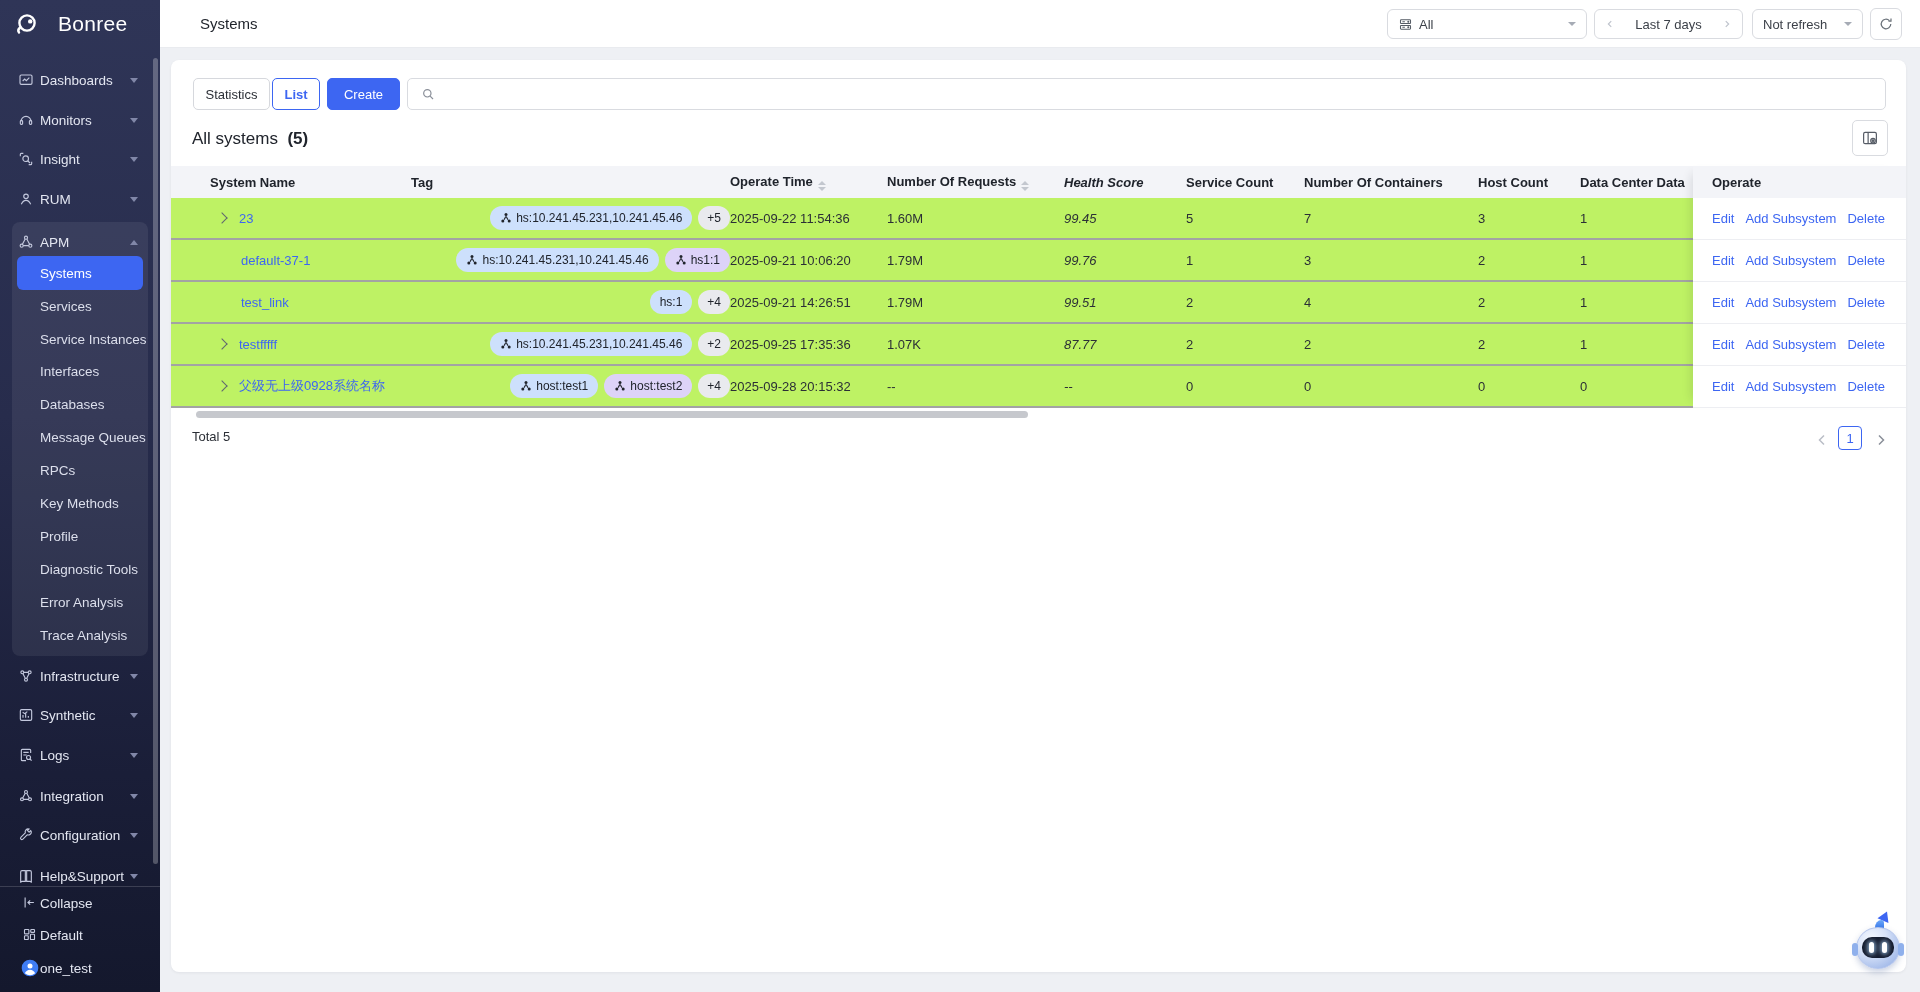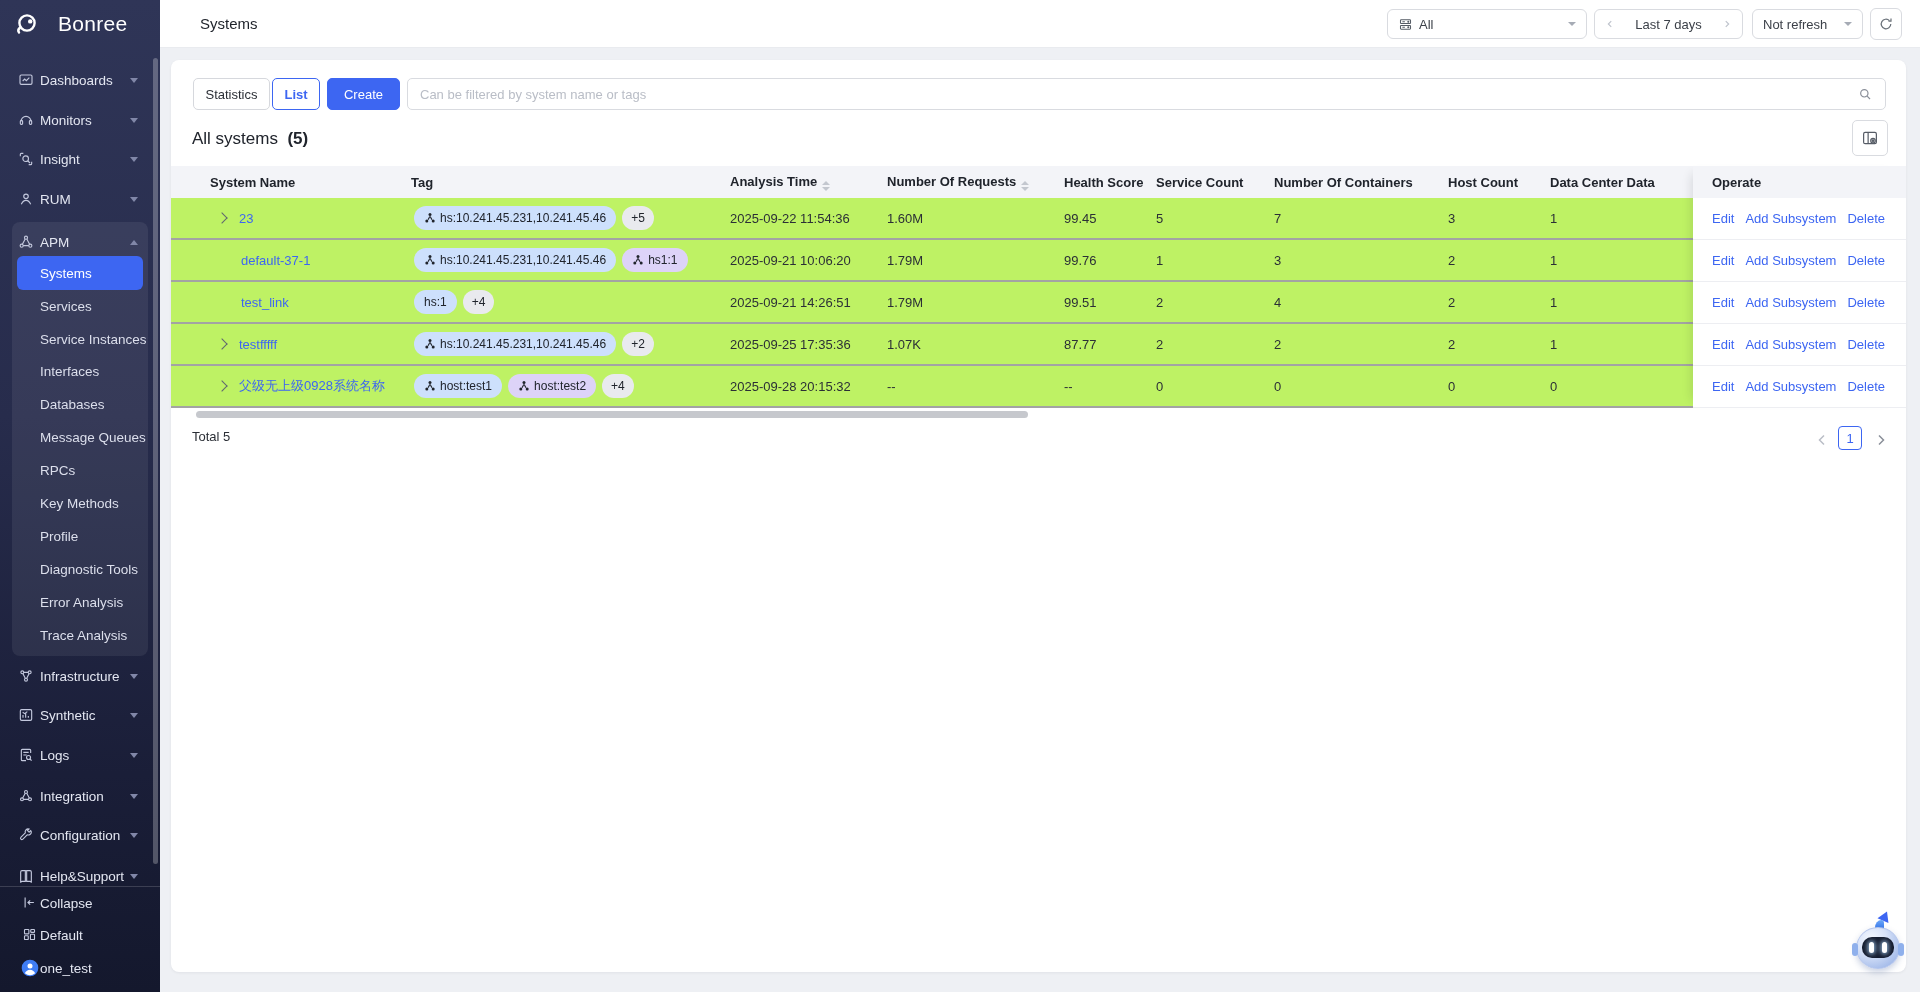--- a/index.html
+++ b/index.html
@@ -97,31 +97,31 @@
     border:1px solid #d9dbe0; border-radius:5px; background:#fff;
     display:flex; align-items:center; justify-content:center; color:#565c66; cursor:pointer; }
 
   
   .table { position:absolute; left:0; top:106px; width:1735px; }
   .tr { display:flex; align-items:center; height:42px; border-bottom:2px solid #a3a3a3; background:#bef264; }
   .thead { display:flex; align-items:center; height:32px; background:#f3f4f8; }
   .th { font-size:13px; font-weight:700; color:#20242c; white-space:nowrap; }
   .td { font-size:13px; color:#2b2f36; white-space:nowrap; }
   .w1{width:240px; padding-left:39px;} .w2{width:319px;} .w3{width:157px;} .w4{width:177px;}
-  .w5{width:92px;} .w6{width:118px;} .w7{width:174px;} .w8{width:102px;} .w9{width:121px;}
+  .w5{width:122px;font-style:italic;} .w6{width:118px;} .w7{width:174px;} .w8{width:102px;} .w9{width:121px;}
   .cell-name { width:240px; padding-left:47px; display:flex; align-items:center; }
   .expander { width:8px; height:8px; border-top:1.6px solid #5f6670; border-right:1.6px solid #5f6670;
     transform:rotate(45deg); margin-right:13px; cursor:pointer; flex:none; }
   .expander-spacer { width:23px; flex:none; }
   .name-link { color:#3D66F2; text-decoration:none; font-size:13px; cursor:pointer; }
   .sort { display:inline-flex; flex-direction:column; gap:2px; margin-left:5px; vertical-align:1px; cursor:pointer; }
   .sort i { display:block; width:0; height:0; border-left:4px solid transparent; border-right:4px solid transparent; }
   .sort .up { border-bottom:4px solid #c3c7cf; }
   .sort .dn { border-top:4px solid #c3c7cf; }
-  .tags { display:flex; align-items:center; gap:6px; padding-left:3px; }
+  .tags { display:flex; align-items:center; gap:6px; padding-left:3px;justify-content:flex-end; }
   .pill { display:inline-flex; align-items:center; gap:4px; height:24px; border-radius:12px;
     padding:0 10px; font-size:12px; color:#20242c; white-space:nowrap; }
   .pill .picon { width:12px; height:12px; color:#20242c; }
   .pill-blue { background:#cde0fc; }
   .pill-purple { background:#ddd3f8; }
   .pill-gray { background:#e9eaee; padding:0 9px; cursor:pointer; }
   .opcol { position:absolute; right:0; top:0; width:213px;
     box-shadow:-9px 0 10px -8px rgba(29,35,41,0.14); }
   .opcol-head { height:32px; background:#f3f4f8; display:flex; align-items:center; padding-left:19px; }
   .opcell { height:42px; background:#fff; border-bottom:1px solid #edeef2;
@@ -416,21 +416,20 @@
   </div>
 </div>
 
 <div class="card">
 
   <div class="btn btn-statistics">Statistics</div>
   <div class="btn btn-list">List</div>
   <div class="btn btn-create">Create</div>
 
   <div class="search-box">
-    <input type="text" placeholder="Can be filtered by system name or tags" style="">
     <span class="search-ic">
         <svg viewBox="0 0 24 24" width="16" height="16" fill="none" stroke="currentColor" stroke-width="1.8">
           <circle cx="11" cy="11" r="5.5"></circle>
           <path d="M15.2 15.2L19.5 19.5"></path>
         </svg>
       </span>
   </div>
 
   <div class="summary">
     <span>All systems</span>&nbsp;
@@ -445,21 +444,21 @@
           <circle cx="16" cy="15.5" r="3" fill="#fff"></circle>
           <circle cx="16" cy="15.5" r="1.1"></circle>
         </svg>
       </span>
   </div>
 
   <div class="table">
     <div class="thead">
       <div class="th w1">System Name</div>
       <div class="th w2">Tag</div>
-      <div class="th w3"><span>Analysis Time</span><span class="sort">
+      <div class="th w3"><span>Operate Time</span><span class="sort">
             <i class="up"></i>
             <i class="dn"></i>
           </span></div>
       <div class="th w4"><span>Number Of Requests</span><span class="sort">
             <i class="up"></i>
             <i class="dn"></i>
           </span></div>
       <div class="th w5">Health Score</div>
       <div class="th w6">Service Count</div>
       <div class="th w7">Number Of Containers</div>

